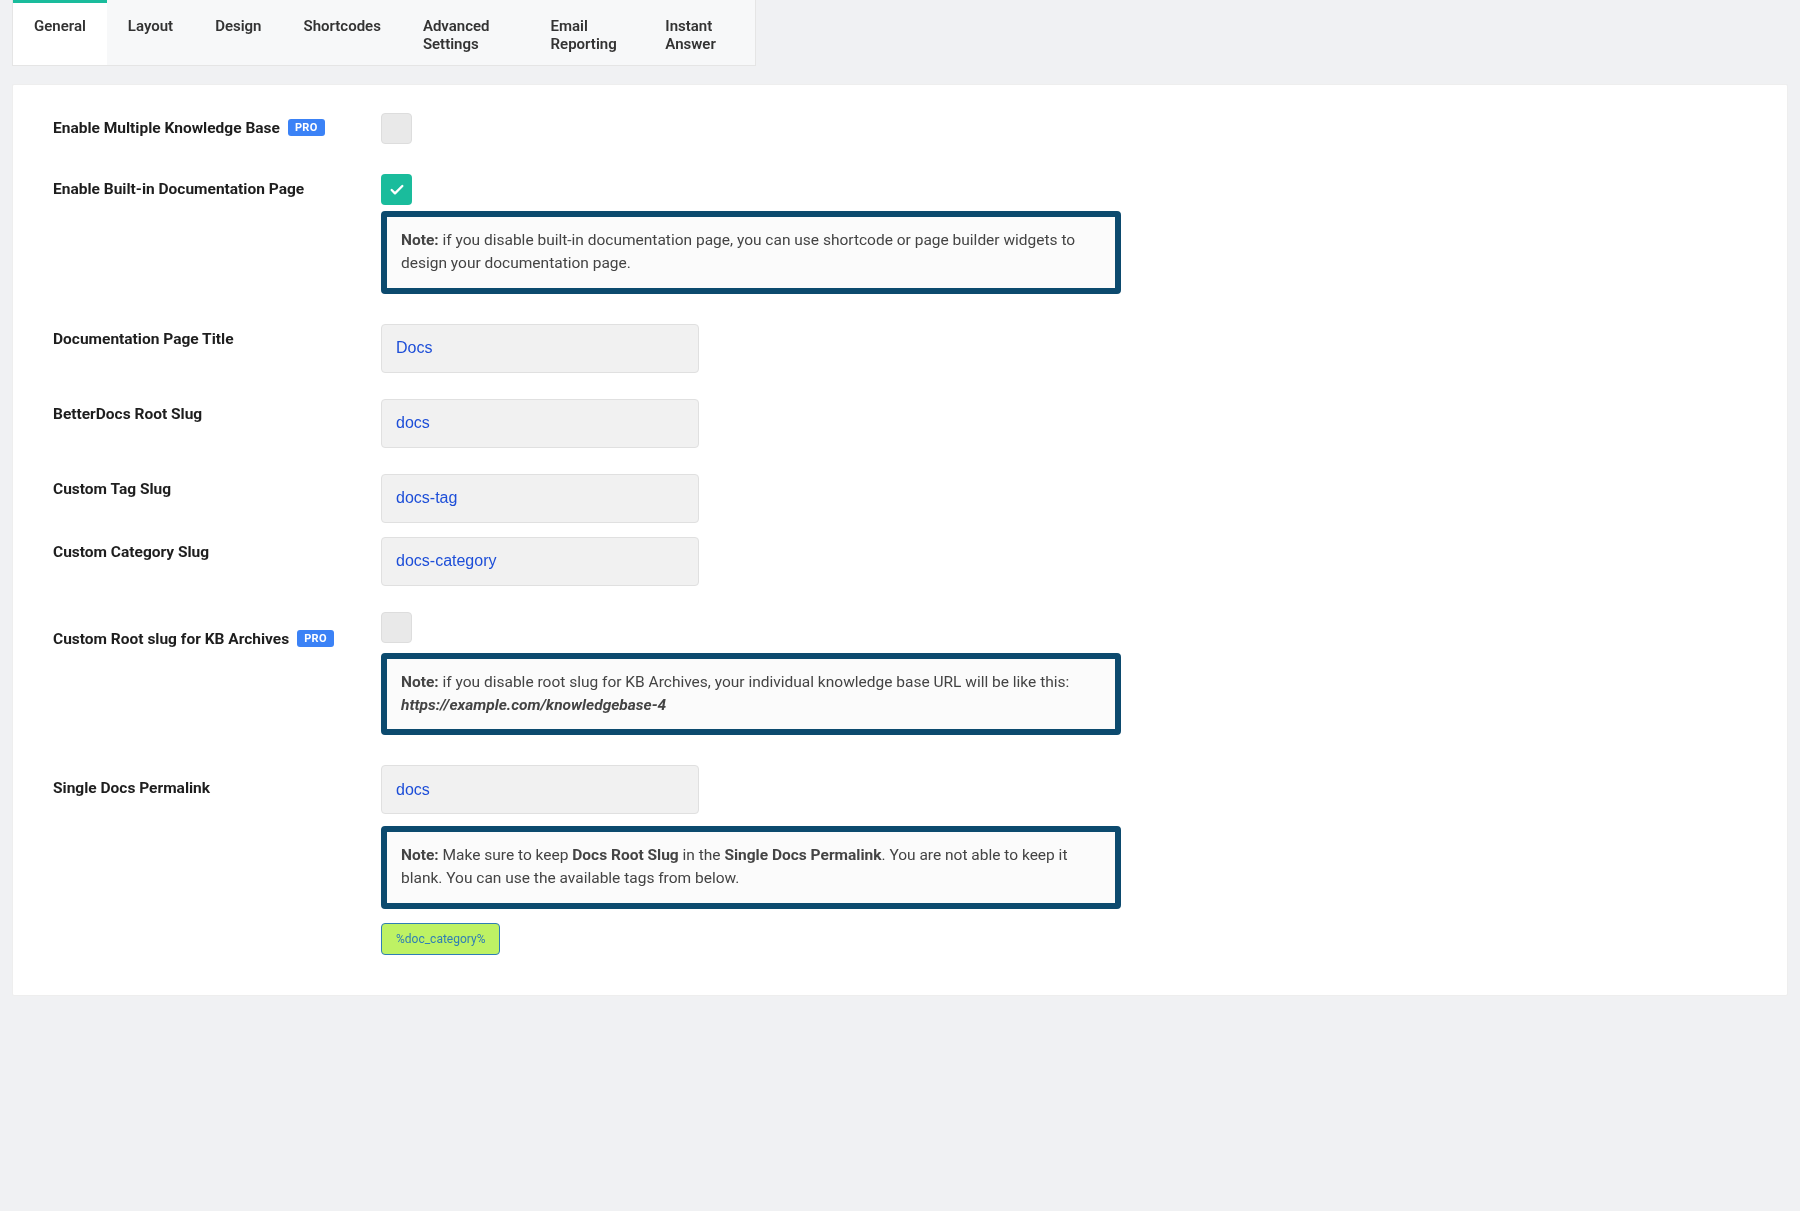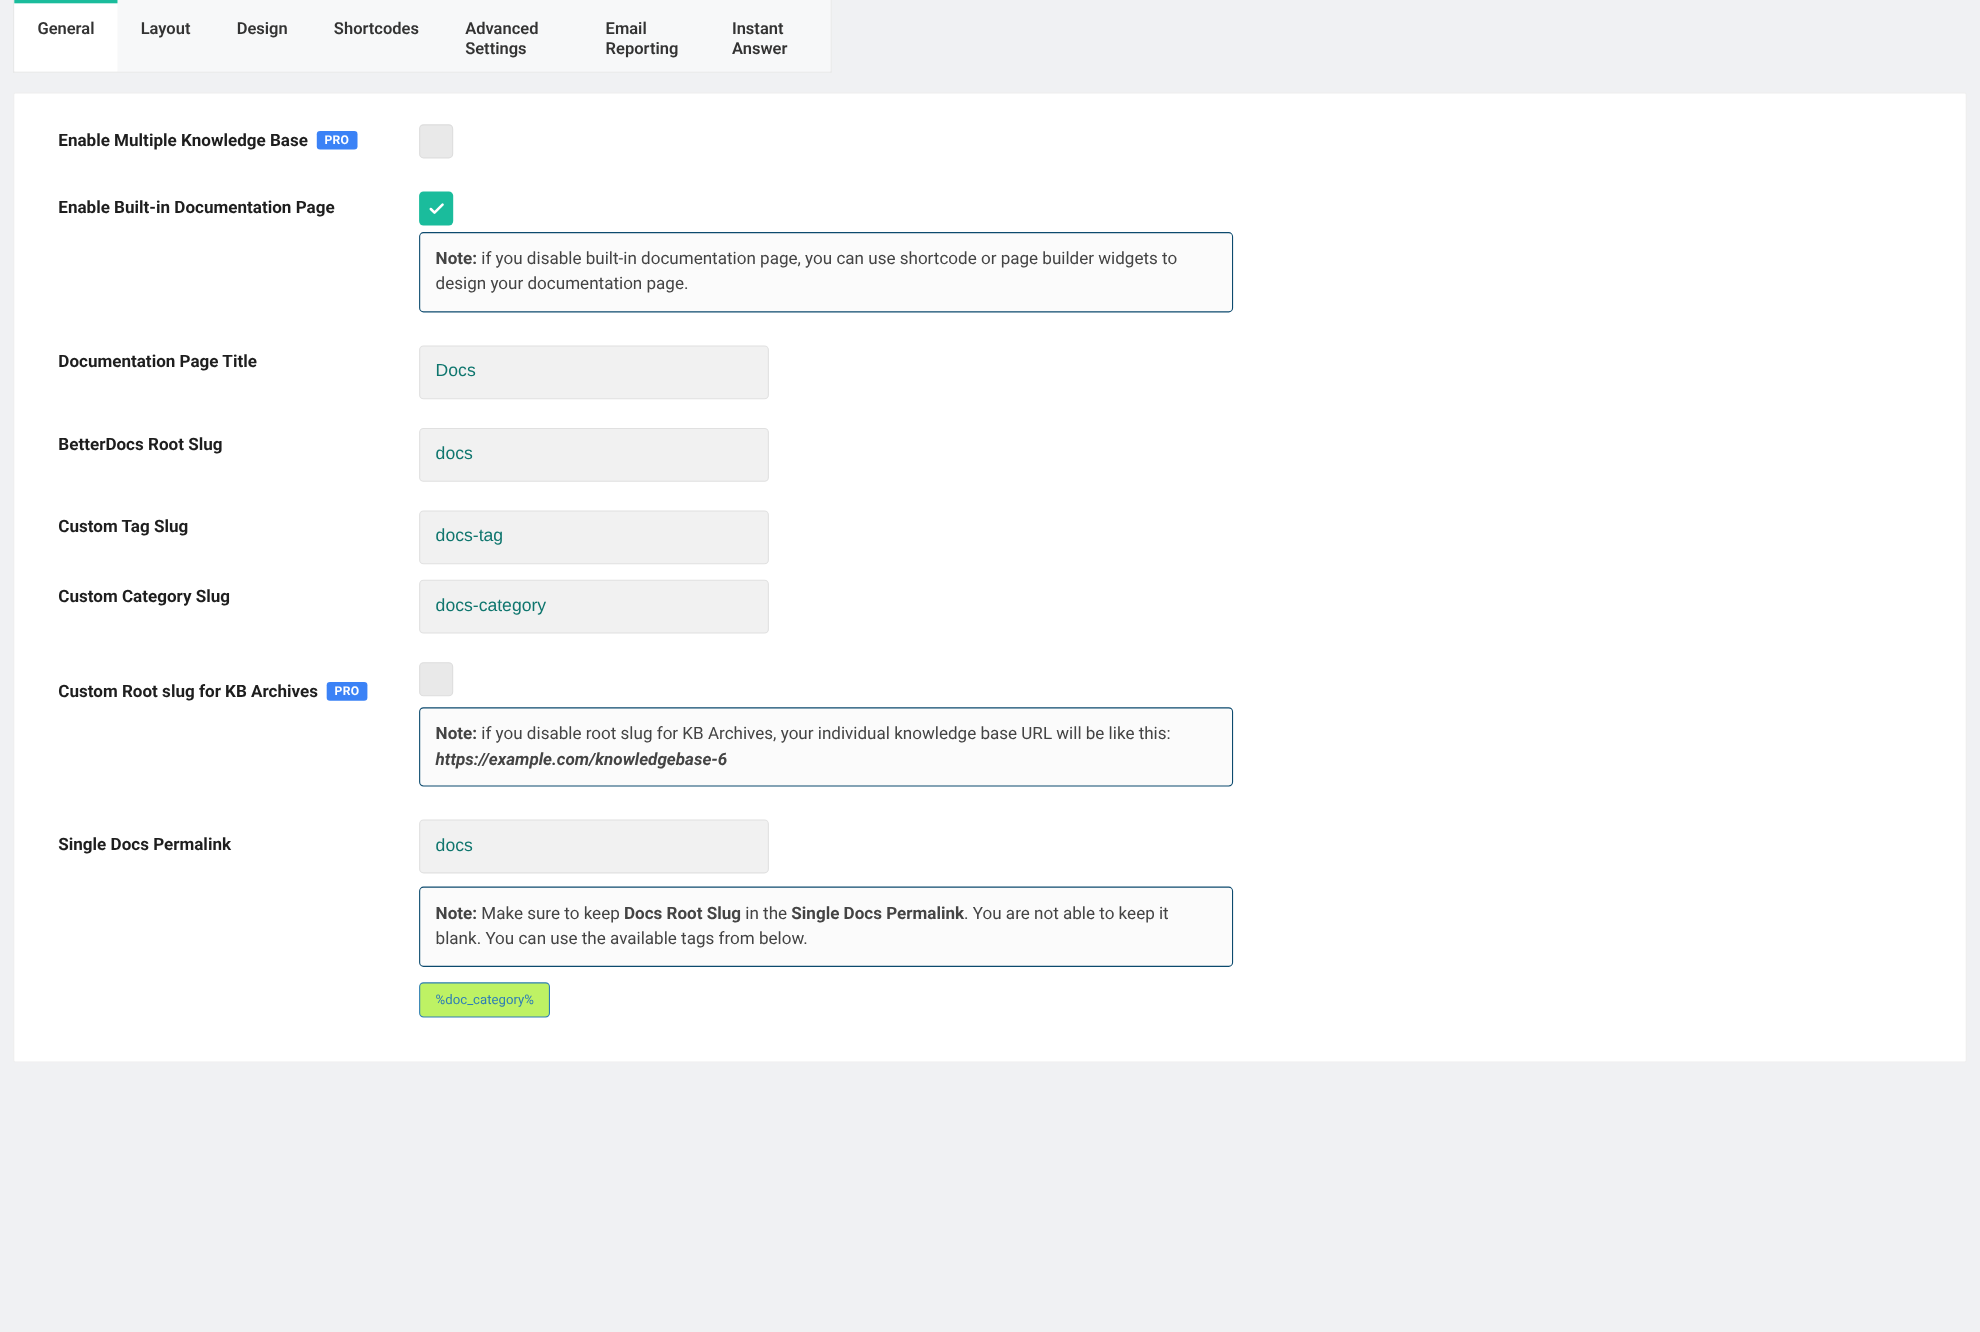--- a/index.html
+++ b/index.html
@@ -93,25 +93,25 @@
   }
   .checkbox-box.on svg { width: 16px; height: 16px; }
   .text-input {
     width: 318px;
     height: 49px;
     background: #f1f1f1;
     border: 1px solid #e0e0e0;
     border-radius: 4px;
     padding: 0 14px;
     font-size: 16px;
-    color: #0f766e;
+    color: #1d4ed8;
   }
   .note-box {
     background: #fbfbfb;
-    border: 1px solid #0c4a6e;
+    border: 6px solid #0c4a6e;
     border-radius: 4px;
     padding: 12px 14px;
     color: #444;
     font-size: 15.5px;
     line-height: 1.5;
     margin-top: 6px;
   }
   .note-box .note-label { font-weight: 700; }
   .note-box .bold { font-weight: 700; }
   .note-box .italic { font-style: italic; font-weight: 700; }
@@ -206,21 +206,21 @@
     </div>
 
     <div class="row" style="margin-bottom:30px;">
       <div class="label-col" style="padding-top:18px;">
         <span class="lbl">Custom Root slug for KB Archives</span>
         <span class="badge-pro">PRO</span>
       </div>
       <div class="field-col">
         <div class="checkbox-box off"></div>
         <div class="note-box">
-          <span class="note-label">Note:</span><span> if you disable root slug for KB Archives, your individual knowledge base URL will be like this: </span><span class="italic">https://example.com/knowledgebase-6</span>
+          <span class="note-label">Note:</span><span> if you disable root slug for KB Archives, your individual knowledge base URL will be like this: </span><span class="italic">https://example.com/knowledgebase-4</span>
         </div>
       </div>
     </div>
 
     <div class="row" style="margin-bottom:0;">
       <div class="label-col" style="padding-top:14px;">
         <span class="lbl">Single Docs Permalink</span>
       </div>
       <div class="field-col">
         <input type="text" class="text-input" value="docs" style="">

